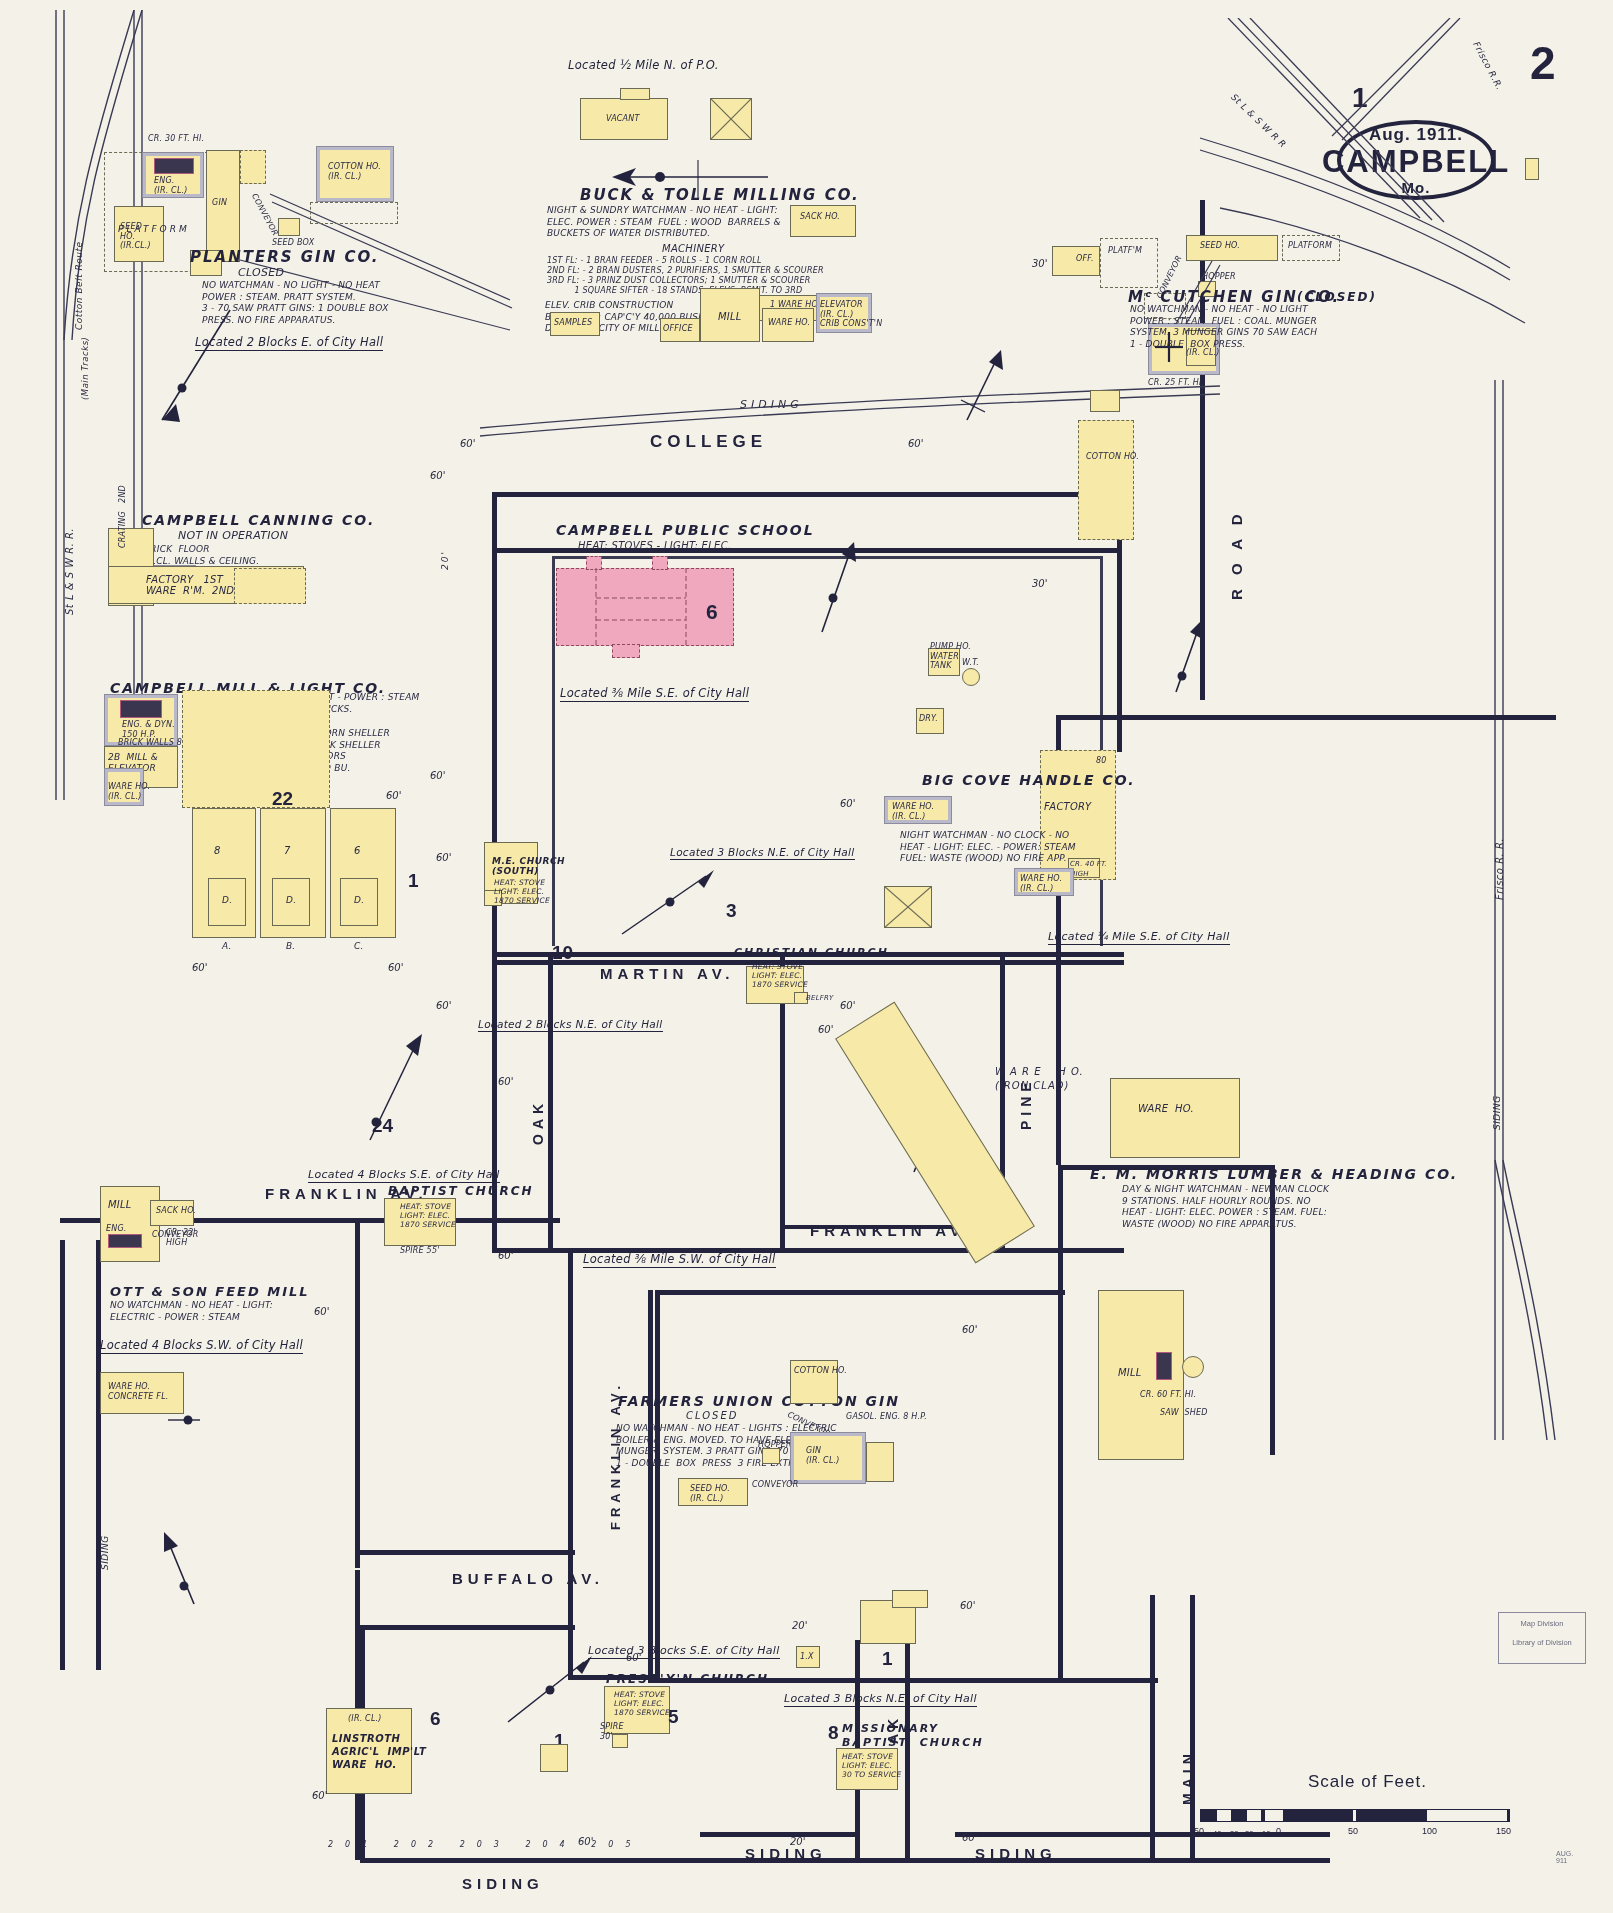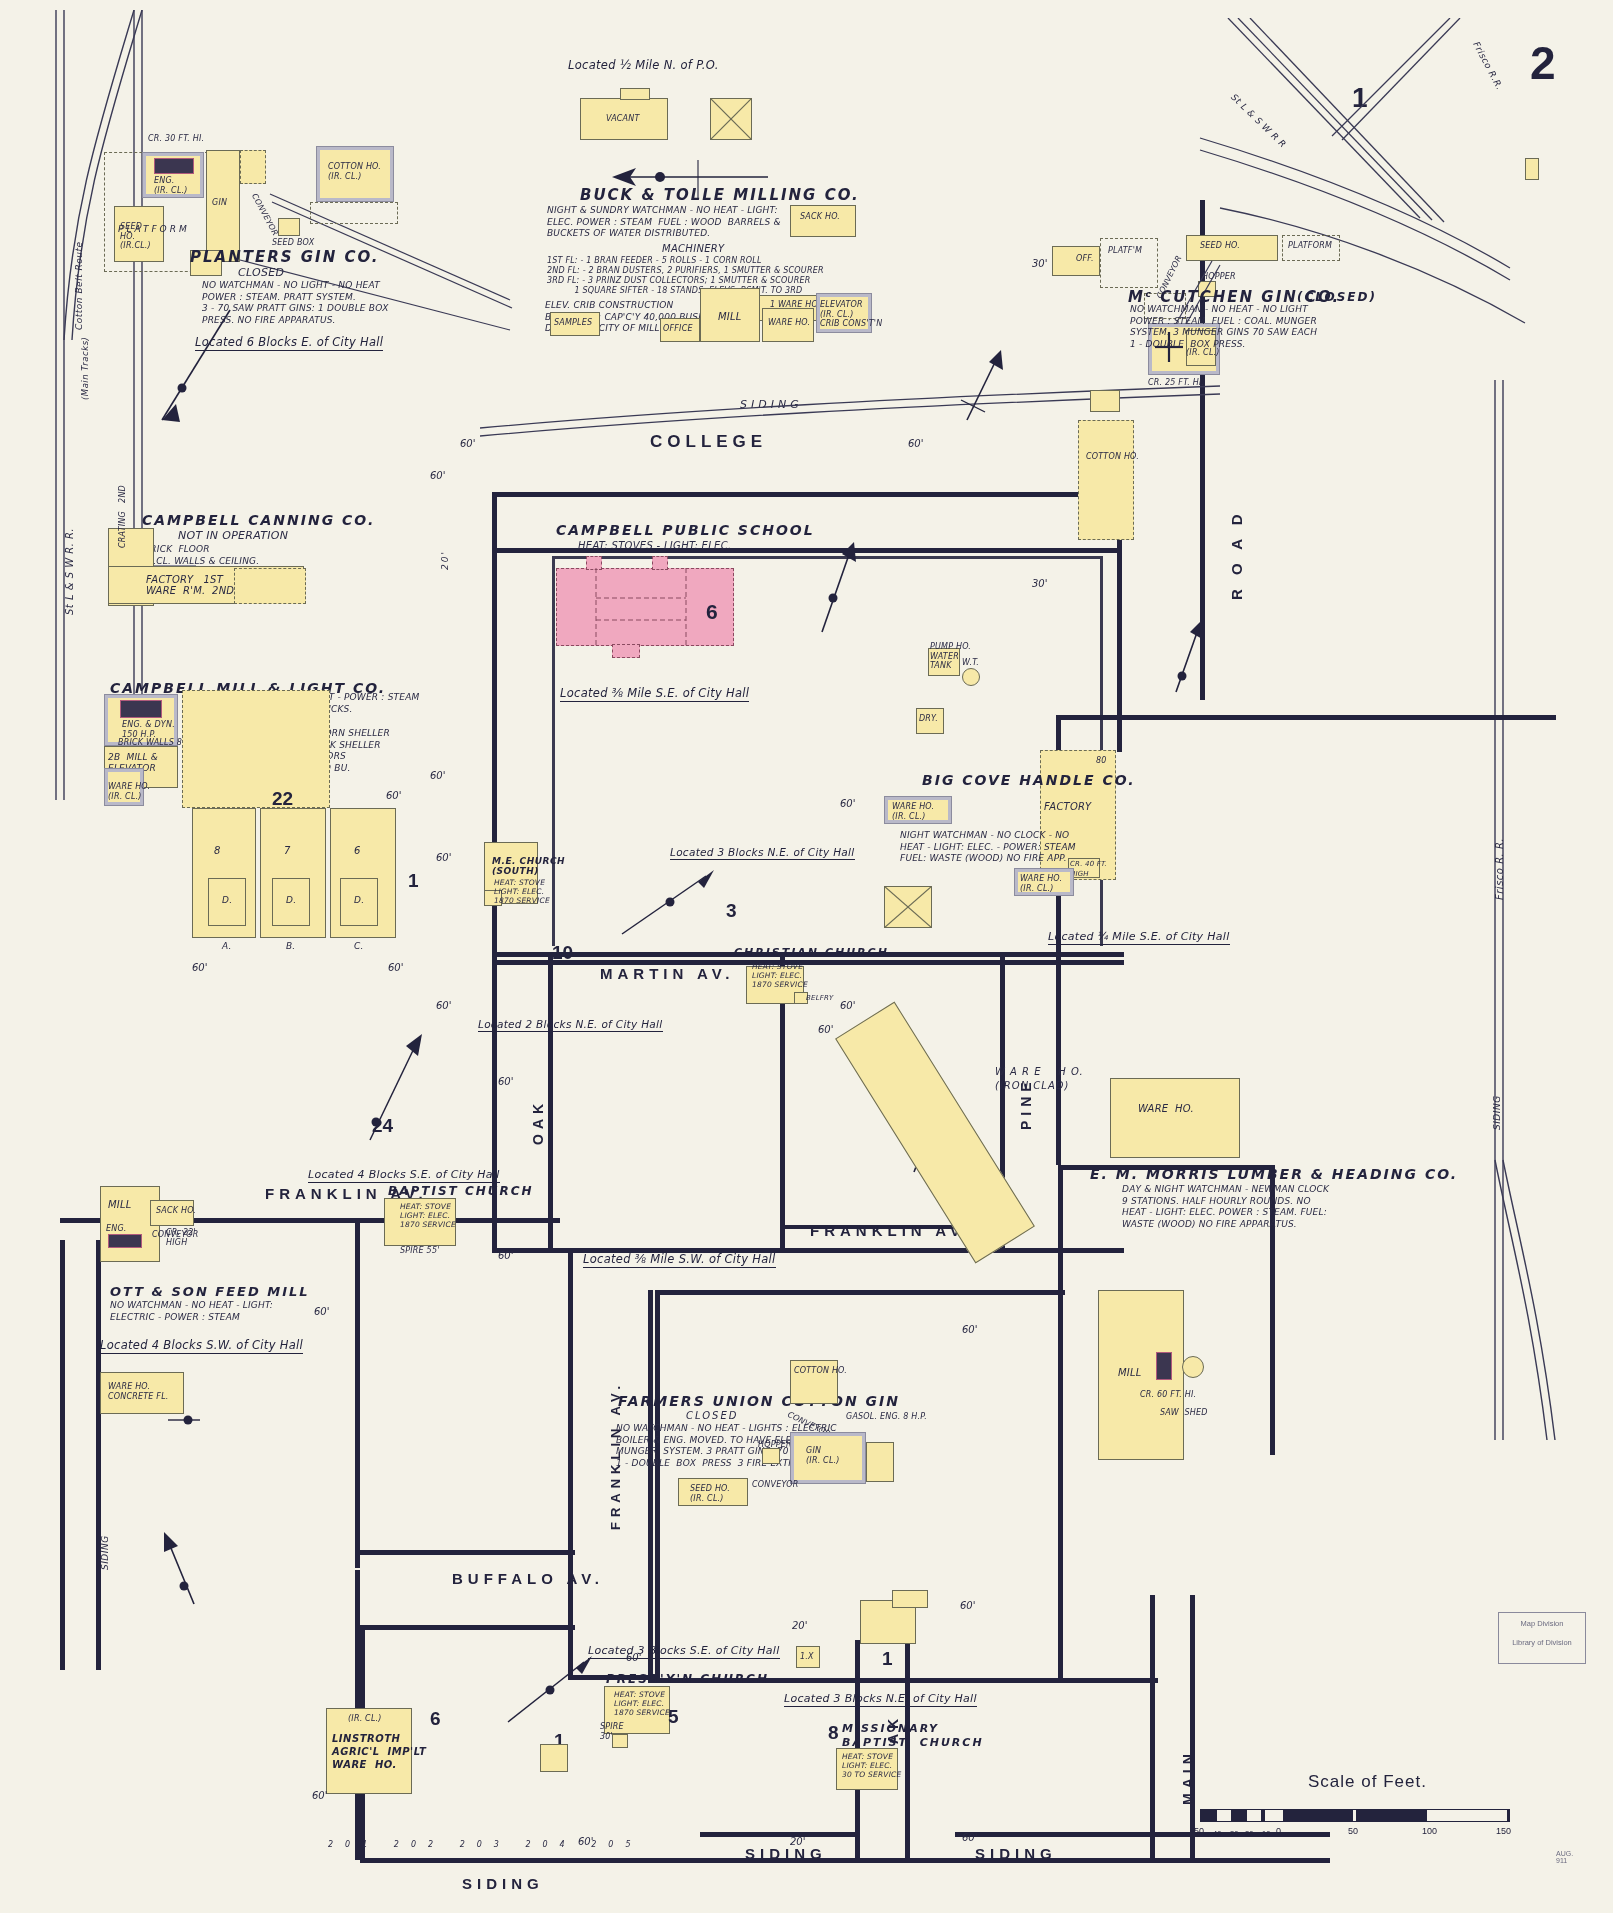--- a/index.html
+++ b/index.html
@@ -65,20 +65,25 @@
 </head>
 <body>
 
 <div id="sheet">
 
   <div class="abs" style="left:1530px;top:36px;" id="sheetnum">2</div>
 
   <div class="abs" style="left:1352px;top:82px;">
     <span class="pagearrowno">1</span>
   </div>
+  <div class="abs" id="titleblock" style="left:1337px;top:120px;width:150px;height:72px;">
+    <span class="t-date">Aug. 1911.</span>
+    <span class="t-name">CAMPBELL</span>
+    <span class="t-state">Mo.</span>
+  </div>
 
   <svg class="abs" style="left:1180px;top:18px;" width="420" height="380" viewBox="0 0 420 380">
     <g stroke="#3a3a55" fill="none" stroke-width="1.3">
       <line x1="48" y1="0" x2="240" y2="200"></line>
       <line x1="58" y1="0" x2="252" y2="202"></line>
       <line x1="70" y1="0" x2="264" y2="204"></line>
       <line x1="270" y1="0" x2="152" y2="118"></line>
       <line x1="280" y1="0" x2="162" y2="122"></line>
       <path d="M 20 120 C 120 150 230 190 330 250"></path>
       <path d="M 20 132 C 120 162 230 202 330 262"></path>
@@ -221,21 +226,21 @@
   <div class="abs hand caps" style="left:118px;top:224px;font-size:9px;letter-spacing:3px;">PLATFORM</div>
   <div class="abs bldg" style="left:190px;top:250px;width:32px;height:26px;"></div>
 
   <div class="abs ttl" style="left:190px;top:248px;font-size:15px;">PLANTERS  GIN  CO.</div>
   <div class="abs sub" style="left:238px;top:266px;font-size:11px;">CLOSED</div>
   <div class="abs body-txt" style="left:202px;top:280px;">NO WATCHMAN - NO LIGHT - NO HEAT
 POWER : STEAM. PRATT SYSTEM.
 3 - 70 SAW PRATT GINS: 1 DOUBLE BOX
 PRESS. NO FIRE APPARATUS.</div>
 
-  <div class="abs locnote" style="left:195px;top:335px;">Located 6 Blocks E. of City Hall</div>
+  <div class="abs locnote" style="left:195px;top:335px;">Located 2 Blocks E. of City Hall</div>
   <svg class="abs arrow" style="left:120px;top:300px;" width="120" height="150">
     <line x1="110" y1="10" x2="42" y2="120" stroke="#23233d" stroke-width="1.6"></line>
     <polygon points="42,120 56,104 60,122" fill="#23233d"></polygon>
     <circle cx="62" cy="88" r="4.5" fill="#23233d"></circle>
   </svg>
 
   <div class="abs locnote" style="left:568px;top:58px;border:none;">Located ½ Mile N. of P.O.</div>
   <div class="abs bldg" style="left:580px;top:98px;width:88px;height:42px;"></div>
   <div class="abs bldg" style="left:620px;top:88px;width:30px;height:12px;"></div>
   <div class="abs lbl" style="left:606px;top:114px;">VACANT</div>

